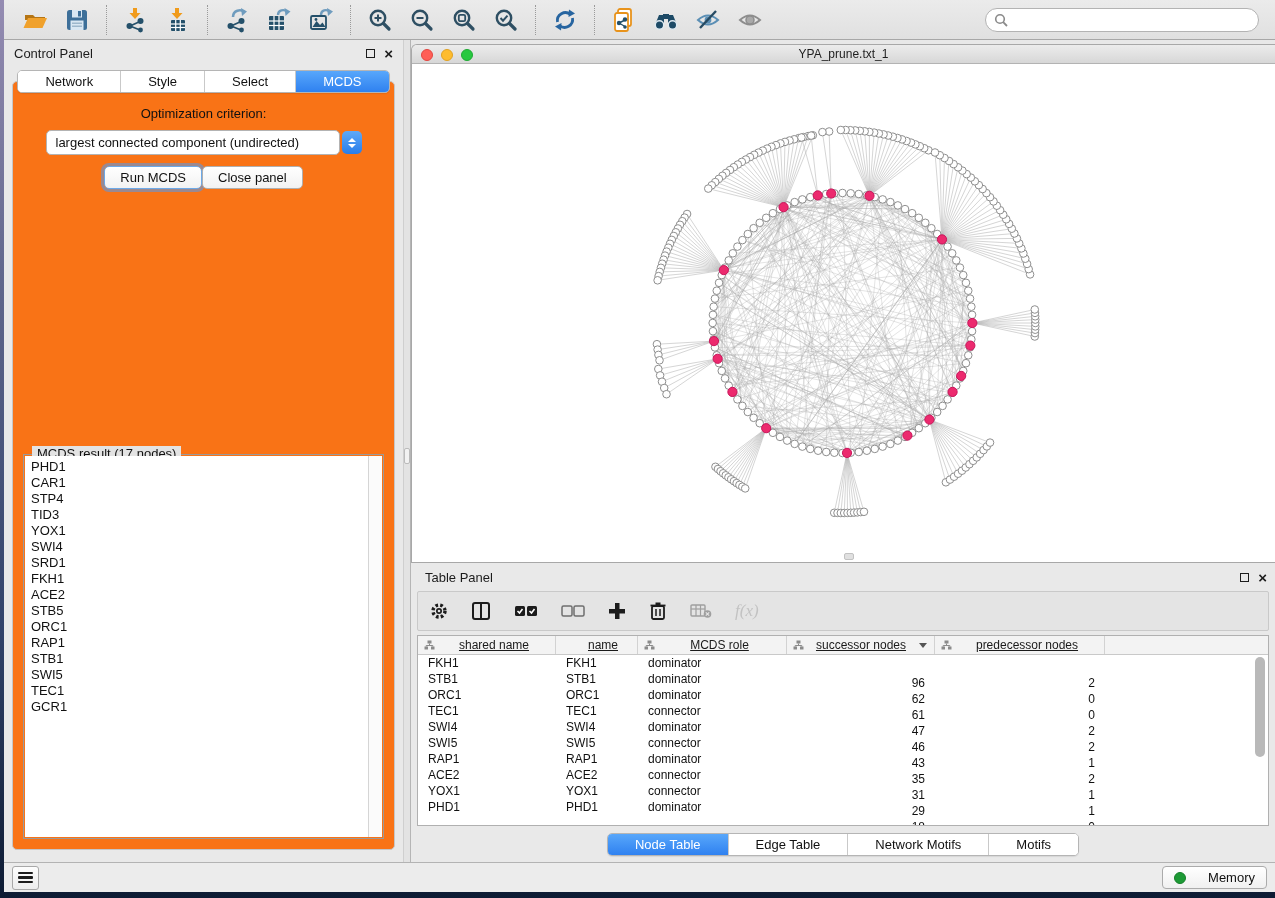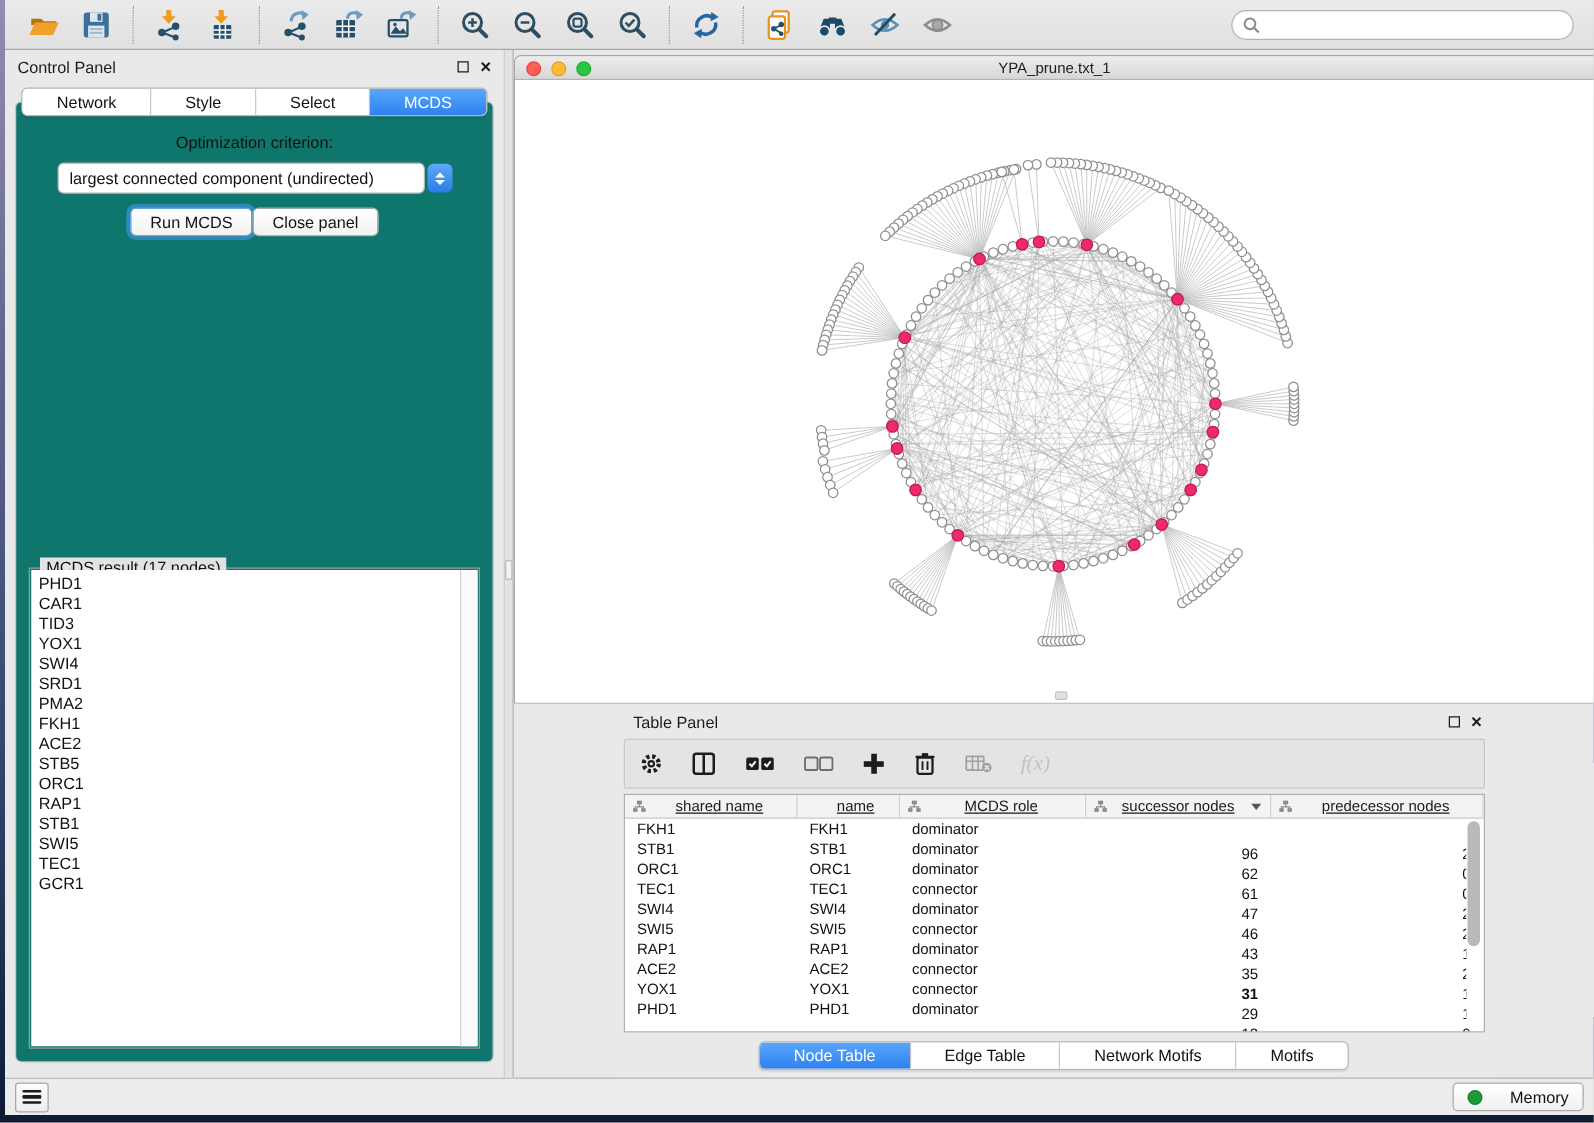--- a/index.html
+++ b/index.html
@@ -17,34 +17,34 @@
   .tb-spacer{flex:1;}
   .search-box{width:274px;height:24px;border:1px solid #b3b3b3;border-radius:13px;background:#fff;
               display:flex;align-items:center;padding:0 8px;margin-right:6px;}
   .search-box input{border:none;outline:none;flex:1;font-size:13px;background:transparent;margin-left:5px;}
 
   
   .main{flex:1;display:flex;min-height:0;}
   .left-panel{width:399px;background:#e9e9e9;position:relative;flex:0 0 auto;}
   .v-splitter{width:8px;background:#e3e3e3;border-left:1px solid #cfcfcf;border-right:1px solid #b5b5b5;position:relative;flex:0 0 auto;}
   .v-grip{position:absolute;top:408px;left:0;width:6px;height:16px;background:#f2f2f2;border:1px solid #bbb;border-radius:2px;}
-  .right-col{flex:1;display:flex;flex-direction:column;min-width:0;padding-top:4px;align-items:center;}
+  .right-col{flex:1;display:flex;flex-direction:column;min-width:0;padding-top:4px;}
 
   
   .cp-header{height:26px;display:flex;align-items:center;padding:0 10px;}
   .cp-title{font-size:13px;color:#1c1c1c;flex:1;}
   .win-btns{display:flex;align-items:center;gap:9px;}
   .float-icon{width:9px;height:9px;border:1.5px solid #1c1c1c;display:inline-block;}
   .close-icon{font-size:15px;font-weight:bold;color:#1c1c1c;line-height:9px;}
   .cp-tabs{position:absolute;top:30px;left:0;right:0;display:flex;justify-content:center;z-index:2;}
   .seg{display:flex;border:1px solid #b5b5b5;border-radius:5px;overflow:hidden;background:#fff;box-shadow:0 1px 1px rgba(0,0,0,.08);}
   .seg .seg-btn{padding:3px 27px;font-size:13px;color:#111;background:#fff;border-left:1px solid #c9c9c9;white-space:nowrap;}
   .seg .seg-btn:first-child{border-left:none;}
   .seg .seg-btn.active{background:linear-gradient(#58a7fb,#2f81f0);color:#fff;}
-  .cp-body{position:absolute;left:8px;right:8px;top:41px;bottom:12px;background:#0f766e;
+  .cp-body{position:absolute;left:8px;right:8px;top:41px;bottom:12px;background:#f97316;
            border:1px solid #c6c6c6;border-radius:5px;}
   .opt-label{margin-top:24px;text-align:center;font-size:13px;color:#111;}
   .combo{width:316px;height:25px;margin:9px auto 0;display:flex;align-items:center;position:relative;}
   .combo-field{flex:1;height:25px;border:1px solid #b3b3b3;border-radius:5px;background:#fff;
                font-size:13px;color:#111;display:flex;align-items:center;padding:0 9px;white-space:nowrap;}
   .combo-step{width:20px;height:23px;margin-left:2px;border-radius:5px;background:linear-gradient(#5fa9f8,#2a7de9);
               display:flex;flex-direction:column;align-items:center;justify-content:center;gap:2px;}
   .chev{width:0;height:0;border-left:4px solid transparent;border-right:4px solid transparent;}
   .chev.up{border-bottom:4px solid #fff;}
   .chev.down{border-top:4px solid #fff;}
@@ -300,25 +300,25 @@
         </div>
         <div class="btn-row">
           <button class="mac-btn focus">Run MCDS</button>
           <button class="mac-btn">Close panel</button>
         </div>
         <div class="result-group">
           <span class="result-legend">MCDS result (17 nodes)</span>
           <div class="result-list" id="result-list">
               <div class="result-item">PHD1</div>
               <div class="result-item">CAR1</div>
+              <div class="result-item">STP4</div>
               <div class="result-item">TID3</div>
               <div class="result-item">YOX1</div>
               <div class="result-item">SWI4</div>
               <div class="result-item">SRD1</div>
-              <div class="result-item">PMA2</div>
               <div class="result-item">FKH1</div>
               <div class="result-item">ACE2</div>
               <div class="result-item">STB5</div>
               <div class="result-item">ORC1</div>
               <div class="result-item">RAP1</div>
               <div class="result-item">STB1</div>
               <div class="result-item">SWI5</div>
               <div class="result-item">TEC1</div>
               <div class="result-item">GCR1</div>
             </div>
@@ -1288,21 +1288,21 @@
                 <div class="td" style="width: 138px;">RAP1</div>
                 <div class="td" style="width: 82px;">RAP1</div>
                 <div class="td" style="width: 149px;">dominator</div>
                 <div class="td num" style="width: 148px;">35</div>
                 <div class="td num" style="width: 170px;">2</div>
               </div>
               <div class="trow">
                 <div class="td" style="width: 138px;">ACE2</div>
                 <div class="td" style="width: 82px;">ACE2</div>
                 <div class="td" style="width: 149px;">connector</div>
-                <div class="td num" style="width: 148px; font-weight: bold;">31</div>
+                <div class="td num" style="width: 148px;">31</div>
                 <div class="td num" style="width: 170px;">1</div>
               </div>
               <div class="trow">
                 <div class="td" style="width: 138px;">YOX1</div>
                 <div class="td" style="width: 82px;">YOX1</div>
                 <div class="td" style="width: 149px;">connector</div>
                 <div class="td num" style="width: 148px;">29</div>
                 <div class="td num" style="width: 170px;">1</div>
               </div>
               <div class="trow">

